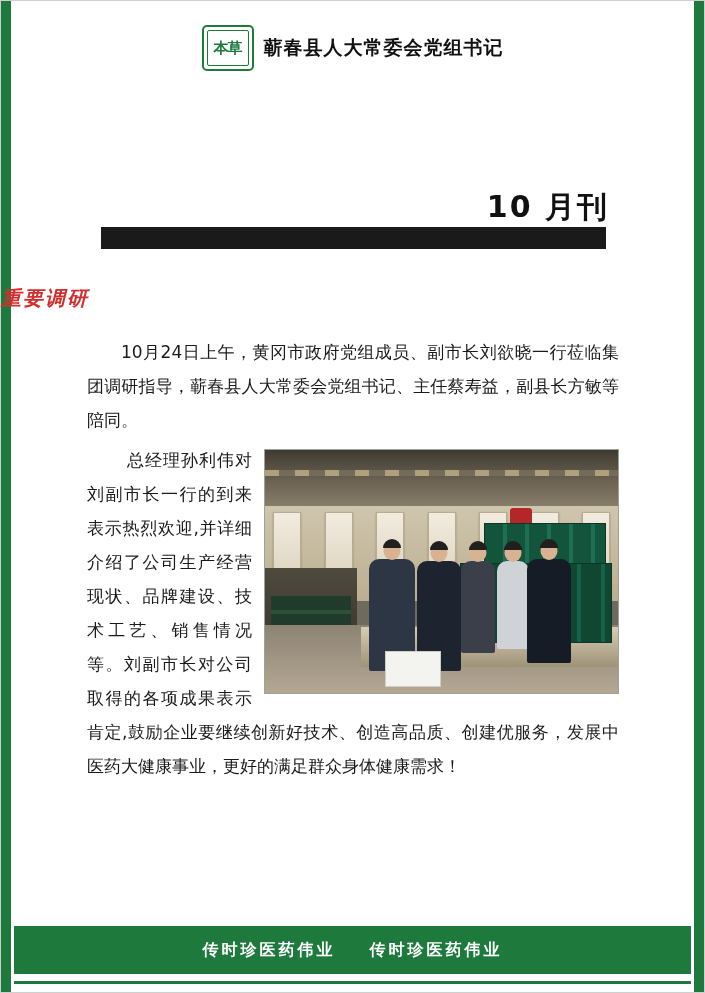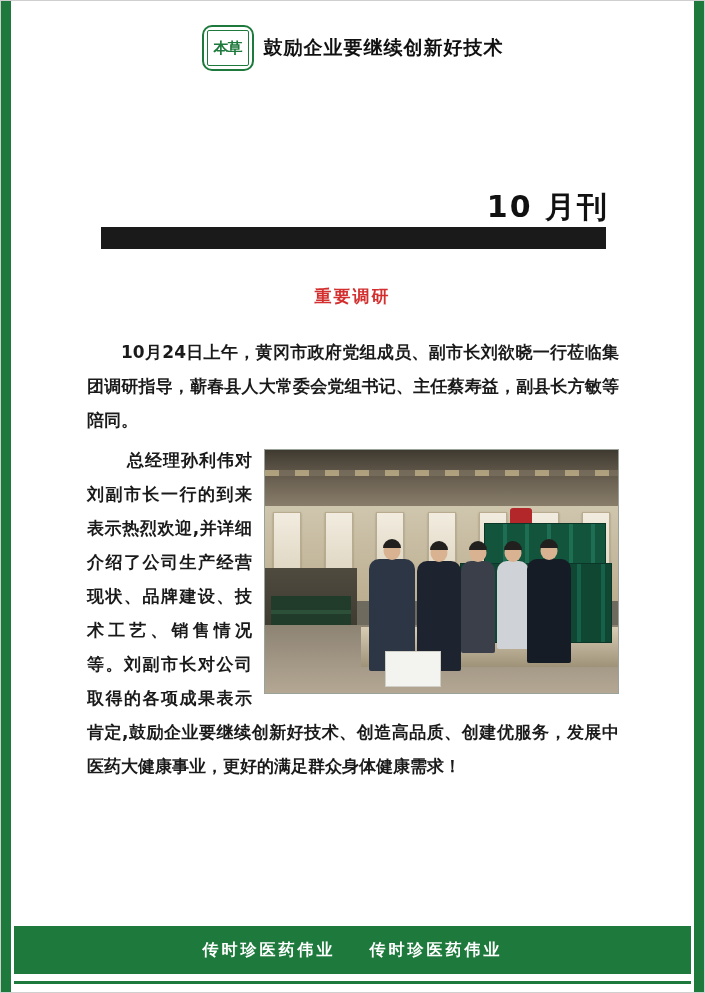--- a/index.html
+++ b/index.html
@@ -50,21 +50,21 @@
     right: 0;
     display: flex;
     justify-content: center;
     align-items: center;
     gap: 10px;
   }
   .logo-badge {
     width: 52px;
     height: 46px;
     border: 2px solid #1e7a3c;
-    border-radius: 10px;
+    border-radius: 5px;
     background: #ffffff;
     position: relative;
     display: flex;
     align-items: center;
     justify-content: center;
     box-sizing: border-box;
   }
   .logo-badge .ring {
     position: absolute;
     top: 3px; left: 3px; right: 3px; bottom: 3px;
@@ -125,43 +125,43 @@
     height: 22px;
     background: #1a1a1a;
   }
 
   
   .section-heading {
     position: absolute;
     top: 284px;
     left: 0;
     right: 0;
-    text-align: center;
+    text-align: left;
     color: #d32f2f;
-    font-size: 17px;
+    font-size: 20px;
     font-weight: bold;
     letter-spacing: 2px;
+    font-style: italic;
   }
 
   
   .body-area {
     position: absolute;
     top: 334px;
     left: 86px;
     width: 532px;
     font-size: 17px;
     line-height: 34px;
     color: #1a1a1a;
     text-align: justify;
     font-family: "DejaVu Sans", "Liberation Sans", sans-serif;
   }
   .para {
     margin: 0 0 6px 0;
     text-indent: 34px;
-    font-weight: bold;
   }
   .para.second { text-indent: 40px; }
 
   
   .photo {
     float: right;
     width: 355px;
     height: 245px;
     margin: 6px 0 4px 12px;
     position: relative;
@@ -286,21 +286,21 @@
   <div class="rail left"></div>
   <div class="rail-inner left"></div>
   <div class="rail right"></div>
   <div class="rail-inner right"></div>
 
   <div class="masthead">
     <div class="logo-badge">
       <div class="ring"></div>
       <div class="glyph">本草</div>
     </div>
-    <div class="company-name">鼓励企业要继续创新好技术</div>
+    <div class="company-name">蕲春县人大常委会党组书记</div>
   </div>
 
 
   <div class="issue-line">10 月刊</div>
 
   <div class="black-bar"></div>
 
   <div class="section-heading">重要调研</div>
 
   <div class="body-area">

